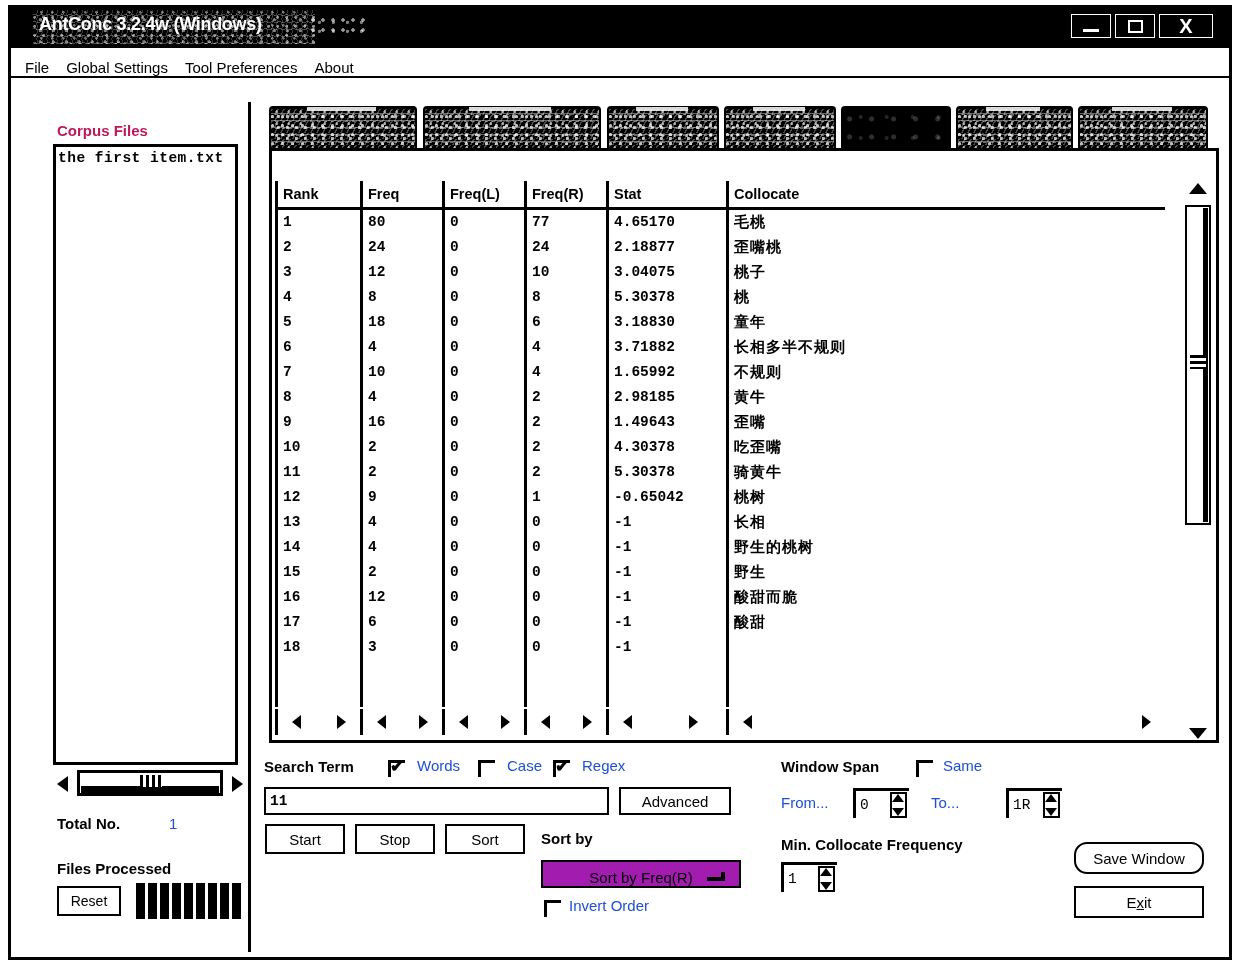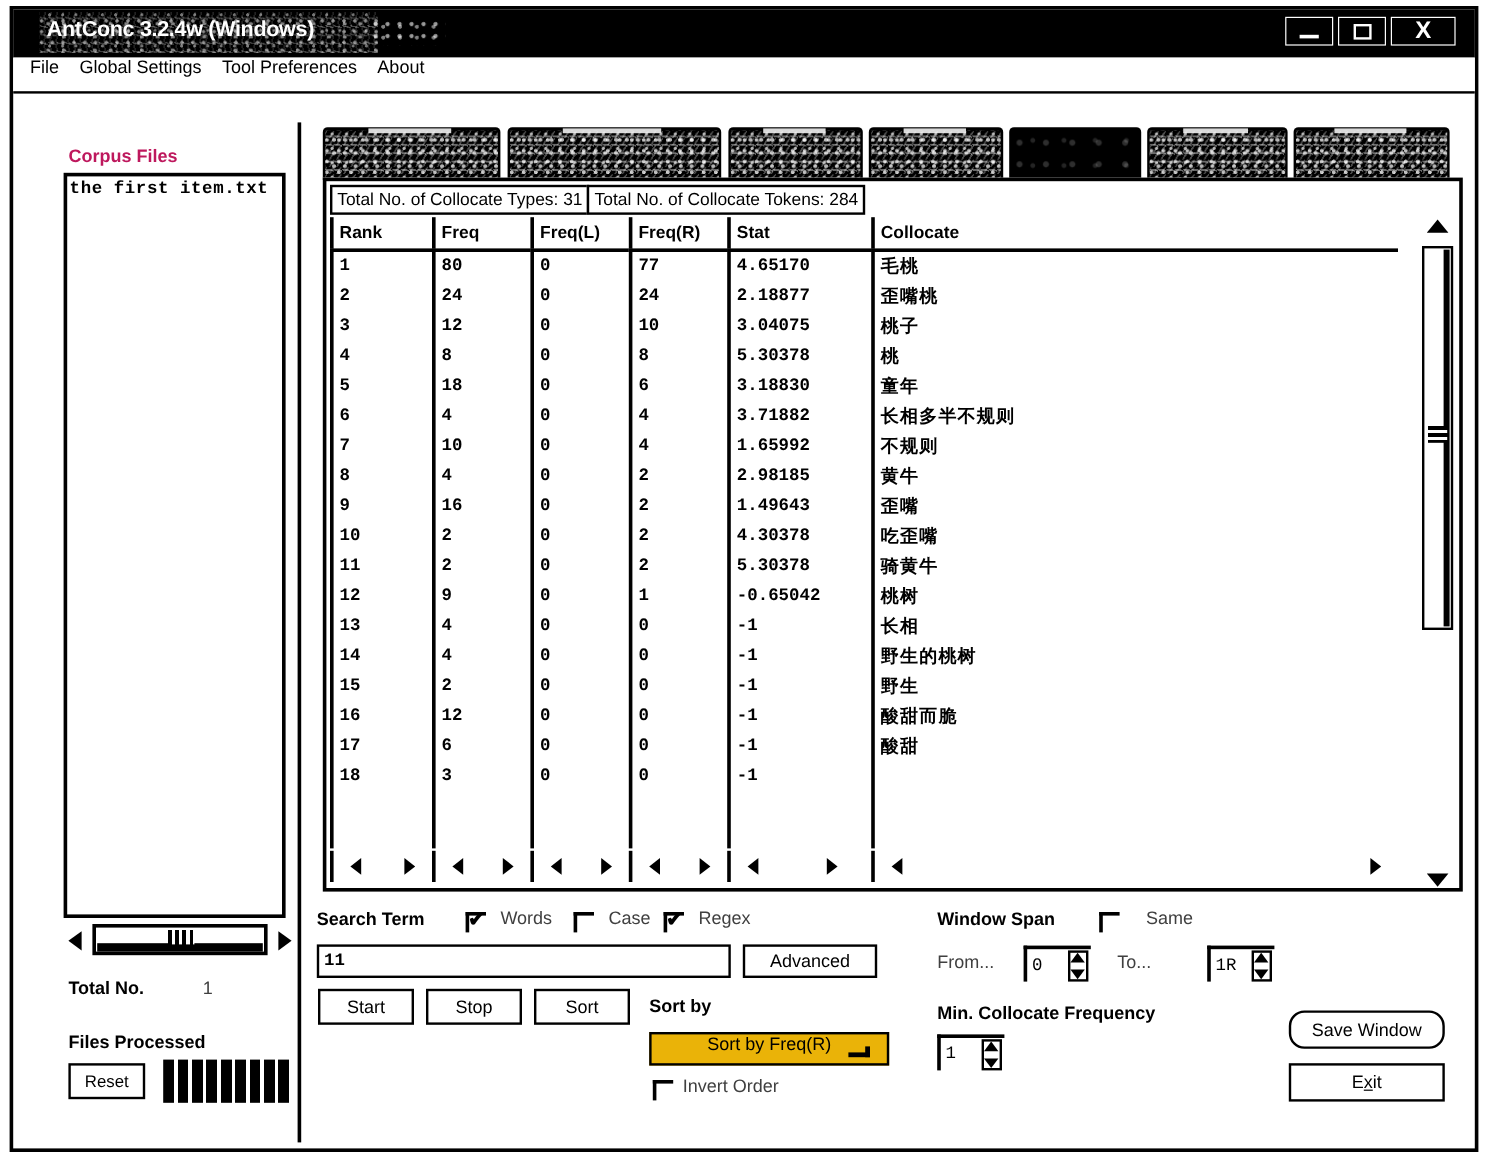--- a/index.html
+++ b/index.html
@@ -81,21 +81,21 @@
   #max-glyph { display:block; width: 15px; height: 13px; border: 2px solid #ffffff; }
 
   
   #menu-bar {
     position: absolute;
     left: 0; top: 40px;
     width: 100%; height: 30px;
     background: #ffffff;
     border-bottom: 2px solid #000000;
     display: flex;
-    align-items: flex-start;
+    align-items: flex-end;
     padding-left: 14px;
     gap: 17px;
   }
   .menu-item {
     font-size: 15px;
     color: #000000;
     white-space: nowrap;
     cursor: default;
   }
 
@@ -301,21 +301,21 @@
   #vs-grip {
     position: absolute; left: 3px; top: 148px;
     width: 16px; height: 14px;
     background: repeating-linear-gradient(180deg, #000 0 3px, #fff 3px 6px);
   }
 
   
   #bottom-controls { position: absolute; left: 0; top: 672px; width: 984px; height: 210px; }
 
   .lbl { position: absolute; font-size: 15px; font-weight: bold; color: #000; white-space: nowrap; }
-  .lbl-plain { position: absolute; font-size: 15px; color: #404040; white-space: nowrap; }
+  .lbl-plain { position: absolute; font-size: 15px; color: #1d4ed8; white-space: nowrap; }
 
   .checkbox {
     position: absolute;
     width: 17px; height: 17px;
     border-top: 3px solid #000;
     border-left: 3px solid #000;
     background: #fff;
   }
   .checkbox.checked::after {
     content: "\2714";
@@ -342,36 +342,36 @@
   }
   #advanced-button { left: 368px; top: 35px; width: 112px; height: 28px; }
   #start-button { left: 14px;  top: 72px; width: 80px; height: 30px; }
   #stop-button  { left: 104px; top: 72px; width: 80px; height: 30px; }
   #sort-button  { left: 194px; top: 72px; width: 80px; height: 30px; }
 
   #sortby-label { left: 290px; top: 78px; }
   #sortby-select {
     position: absolute; left: 290px; top: 108px;
     width: 200px; height: 28px;
-    border: 2px solid #000; background: #eab308;
+    border: 2px solid #000; background: #a21caf;
     font-size: 15px; color: #000;
-    display: flex; align-items: flex-start; justify-content: center;
+    display: flex; align-items: flex-end; justify-content: center;
   }
   #sortby-arrow {
     position: absolute; right: 14px; top: 10px;
     width: 18px; height: 9px;
     border-bottom: 4px solid #000;
     border-right: 4px solid #000;
   }
   #invert-order-cb { left: 293px; top: 148px; }
   #invert-order-label { left: 318px; top: 145px; }
 
   #window-span-label { left: 530px; top: 6px; }
   #same-cb { left: 665px; top: 8px; }
-  #same-label { left: 692px; top: 5px; margin-left: 12px; }
+  #same-label { left: 692px; top: 5px; }
 
   #from-label { left: 530px; top: 42px; }
   #to-label   { left: 680px; top: 42px; }
 
   .spinner {
     position: absolute;
     border-top: 3px solid #000;
     border-left: 3px solid #000;
     background: #fff;
     font-family: "Liberation Mono", "DejaVu Sans Mono", monospace;
@@ -485,24 +485,20 @@
           <div class="tab-noise"></div>
         </div>
         <div class="tab" style="left:809px; width:130px;">
           <div class="tab-top-hilite"></div>
           <div class="tab-noise"></div>
         </div>
       </div>
 
       <div id="results-panel">
 
-        <div id="totals-row">
-          <div class="total-box">Total No. of Collocate Types: 31</div>
-          <div class="total-box">Total No. of Collocate Tokens: 284</div>
-        </div>
 
         <div id="table-area">
 
           <div class="col" style="left:0px; width:85px;">
             <div class="col-header" style="width:85px;">Rank</div>
             <div class="col-body" style="width:85px;">
                 <div class="cell">1</div>
                 <div class="cell">2</div>
                 <div class="cell">3</div>
                 <div class="cell">4</div>

